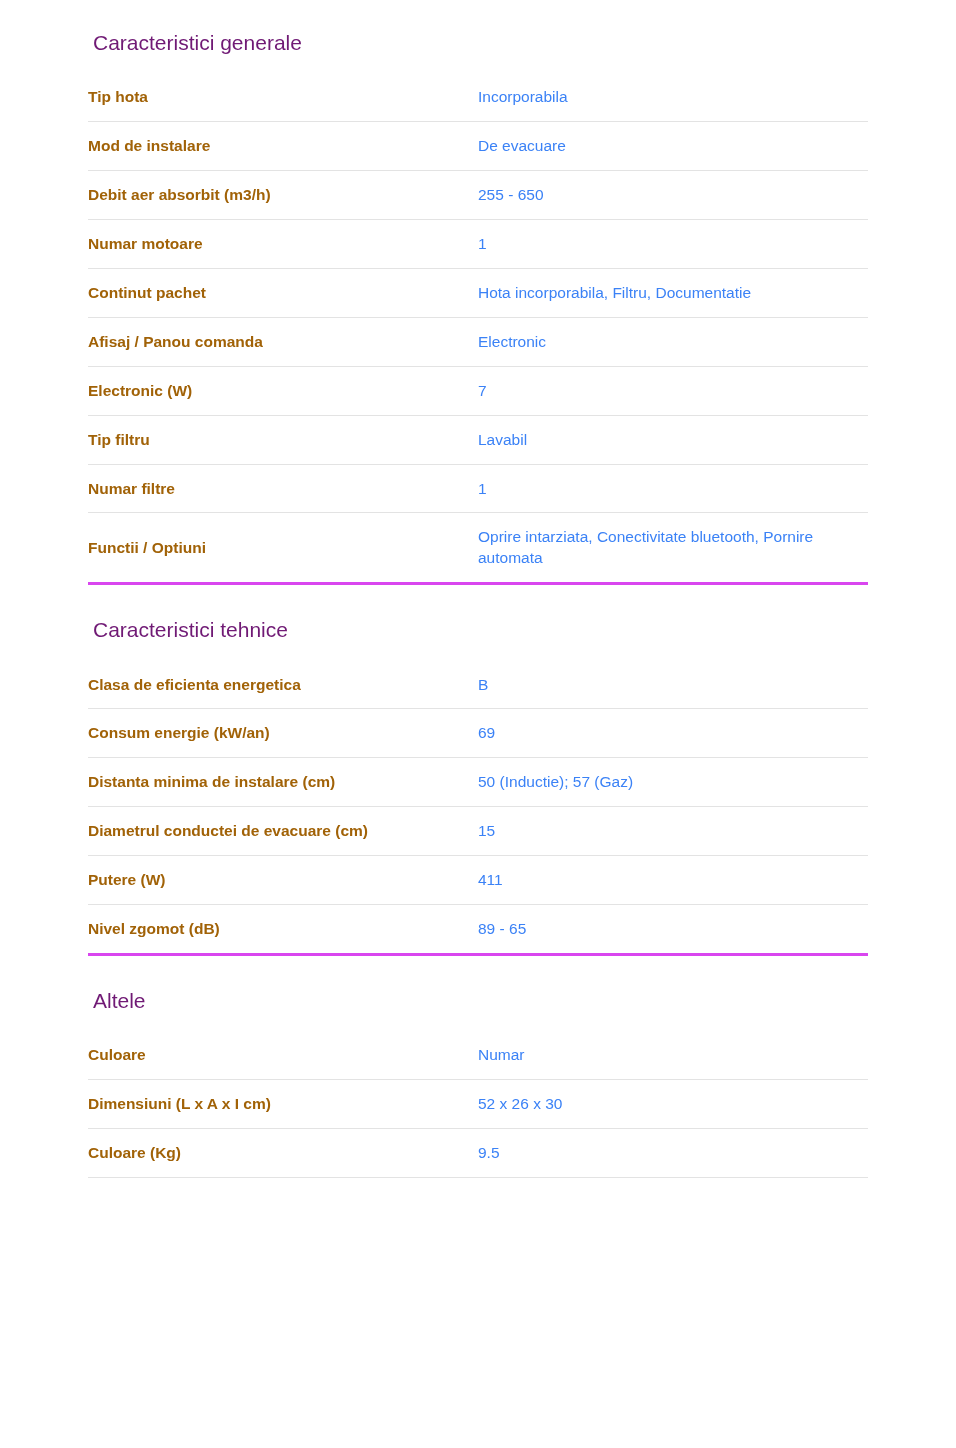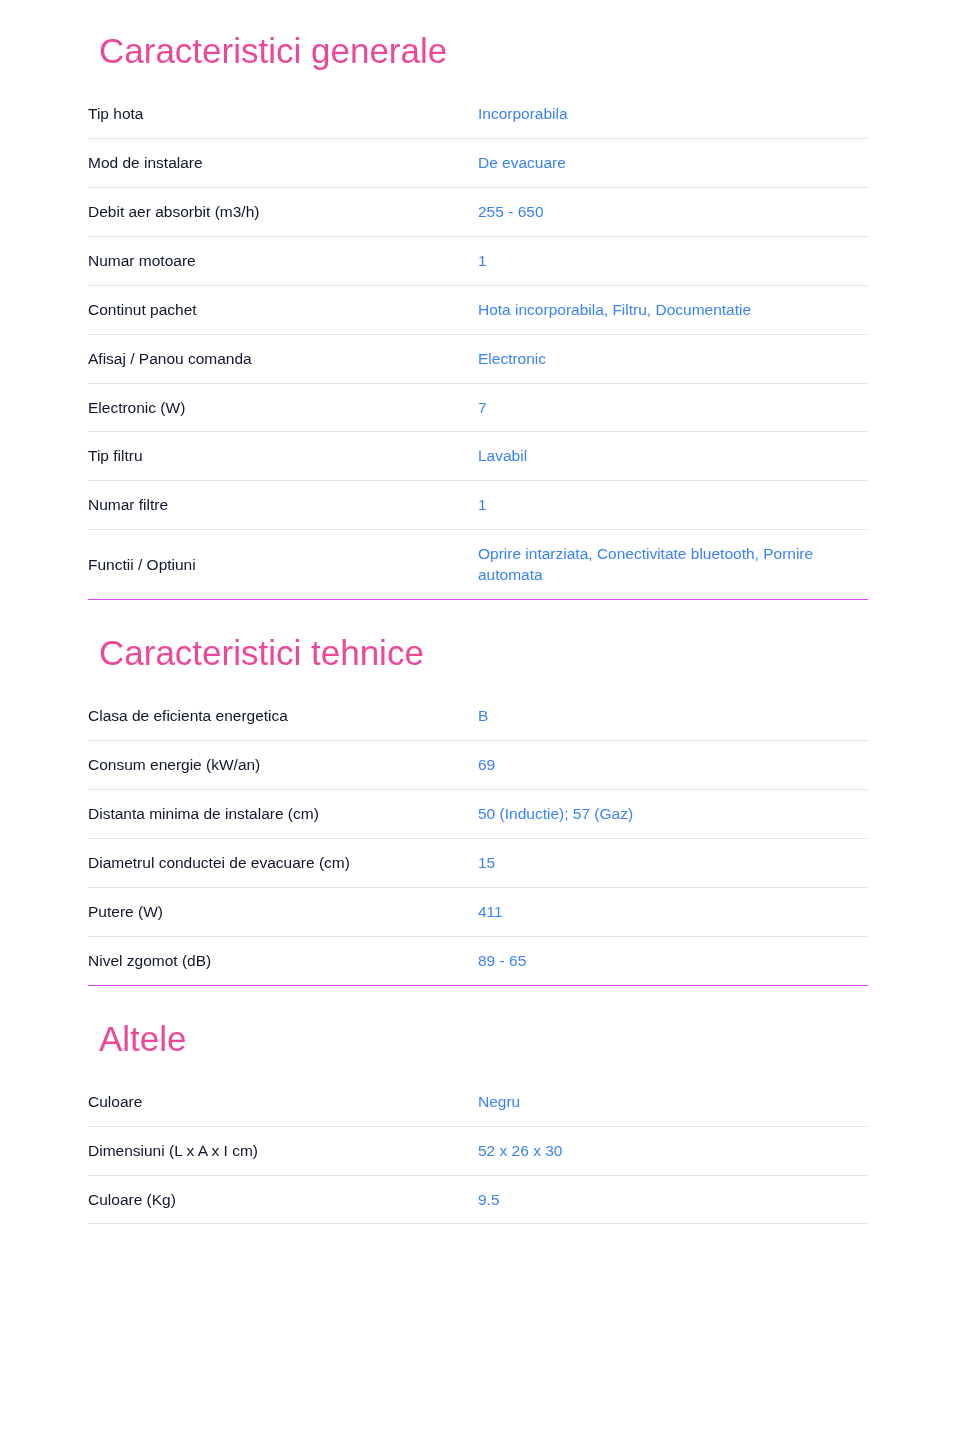--- a/index.html
+++ b/index.html
@@ -18,52 +18,52 @@
     width: 956px;
     min-height: 1448px;
     box-sizing: border-box;
     padding: 30px 88px 20px 88px;
     background: #ffffff;
   }
   .section {
     margin-bottom: 0;
   }
   .section-title {
-    color: #ec4899;
-    font-size: 35px;
+    color: #701a75;
+    font-size: 21px;
     font-weight: 400;
     line-height: 1.2;
-    margin: 0 0 18px 11px;
+    margin: 0 0 18px 5px;
     padding: 0;
   }
   .section + .section .section-title {
     margin-top: 32px;
   }
   .spec-table {
     width: 100%;
     border-collapse: collapse;
     table-layout: fixed;
   }
   .spec-row {
     border-bottom: 1px solid #e3e3e3;
   }
   .spec-row:last-child {
-    border-bottom: 1px solid #d946ef;
+    border-bottom: 3px solid #d946ef;
   }
   .spec-label,
   .spec-value {
     vertical-align: middle;
     padding: 14px 0 13px 0;
     font-size: 15.5px;
     line-height: 1.35;
   }
   .spec-label {
     width: 388px;
-    color: #0f172a;
-    font-weight: normal;
+    color: #a16207;
+    font-weight: bold;
   }
   .spec-value {
     color: #3b82f6;
     font-weight: normal;
     padding-left: 2px;
   }
   .section-others .spec-row:last-child {
     border-bottom: 1px solid #e3e3e3;
   }
 </style>
@@ -151,21 +151,21 @@
       </tbody>
     </table>
   </div>
 
   <div class="section section-others">
     <h2 class="section-title">Altele</h2>
     <table class="spec-table">
       <tbody>
         <tr class="spec-row">
           <td class="spec-label">Culoare</td>
-          <td class="spec-value">Negru</td>
+          <td class="spec-value">Numar</td>
         </tr>
         <tr class="spec-row">
           <td class="spec-label">Dimensiuni (L x A x I cm)</td>
           <td class="spec-value">52 x 26 x 30</td>
         </tr>
         <tr class="spec-row">
           <td class="spec-label">Culoare (Kg)</td>
           <td class="spec-value">9.5</td>
         </tr>
       </tbody>

